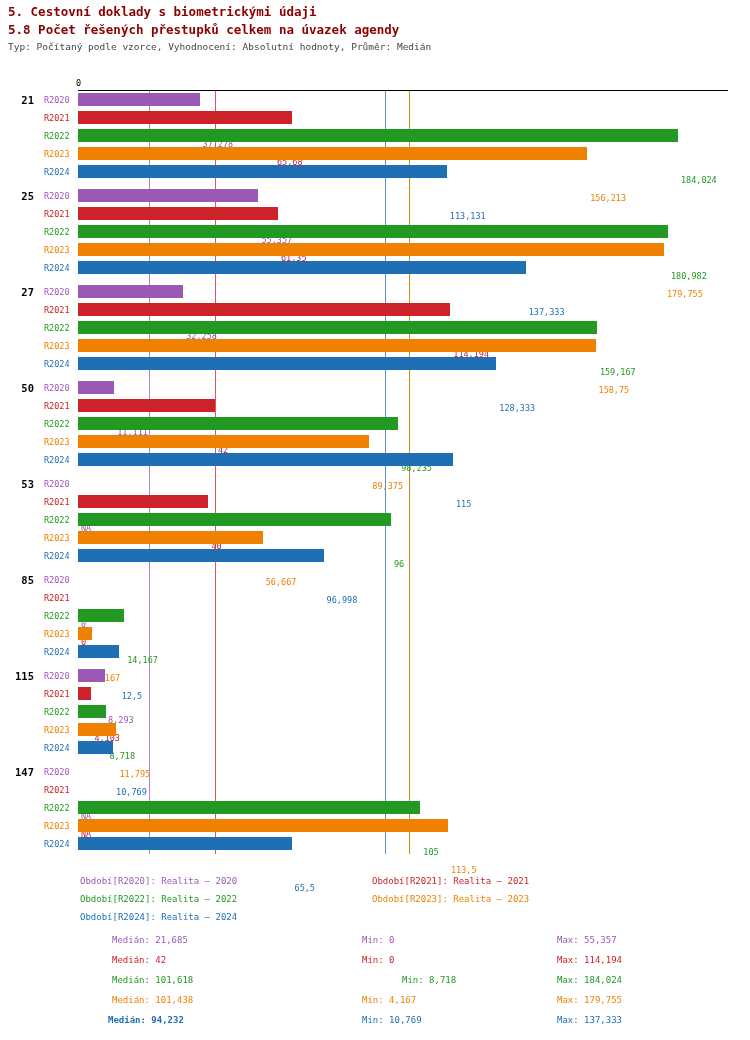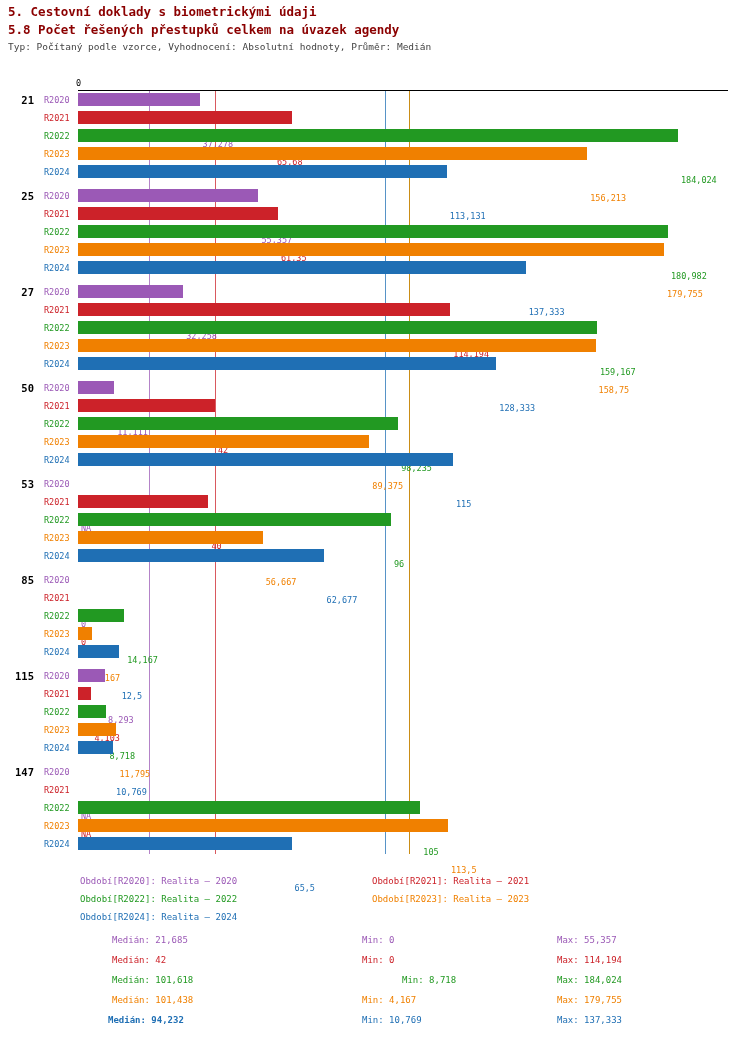--- a/index.html
+++ b/index.html
@@ -263,21 +263,21 @@
         <div class="bar-value" style="left: 393.96px; color: rgb(34, 153, 34);">96</div>
       </div>
       <div class="row" style="top: 451px; width: 750px;">
         <div class="row-label" style="color: rgb(240, 128, 0);">R2023</div>
         <div class="bar" style="width: 184.734px; background: rgb(240, 128, 0);"></div>
         <div class="bar-value" style="left: 265.734px; color: rgb(240, 128, 0);">56,667</div>
       </div>
       <div class="row" style="top: 469px; width: 750px;">
         <div class="row-label" style="color: rgb(31, 111, 180);">R2024</div>
         <div class="bar" style="width: 245.586px; background: rgb(31, 111, 180);"></div>
-        <div class="bar-value" style="left: 326.586px; color: rgb(31, 111, 180);">62,677</div>
+        <div class="bar-value" style="left: 326.586px; color: rgb(31, 111, 180);">96,998</div>
       </div>
       <div class="group-label" style="left: 0px; top: 496px;">85</div>
       <div class="row" style="top: 493px; width: 750px;">
         <div class="row-label" style="color: rgb(155, 89, 182);">R2020</div>
         <div class="bar-value" style="left: 81px; color: rgb(155, 89, 182);">0</div>
       </div>
       <div class="row" style="top: 511px; width: 750px;">
         <div class="row-label" style="color: rgb(204, 34, 41);">R2021</div>
         <div class="bar-value" style="left: 81px; color: rgb(204, 34, 41);">0</div>
       </div>

